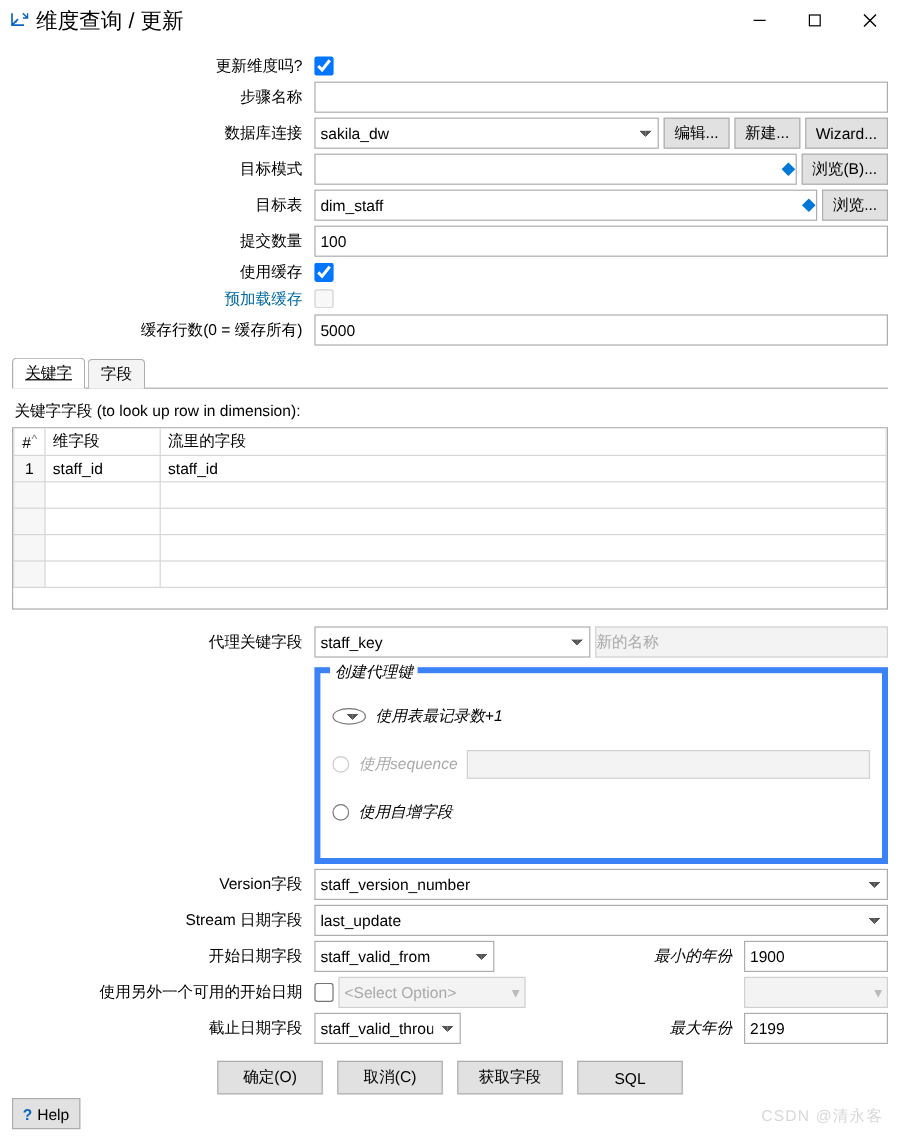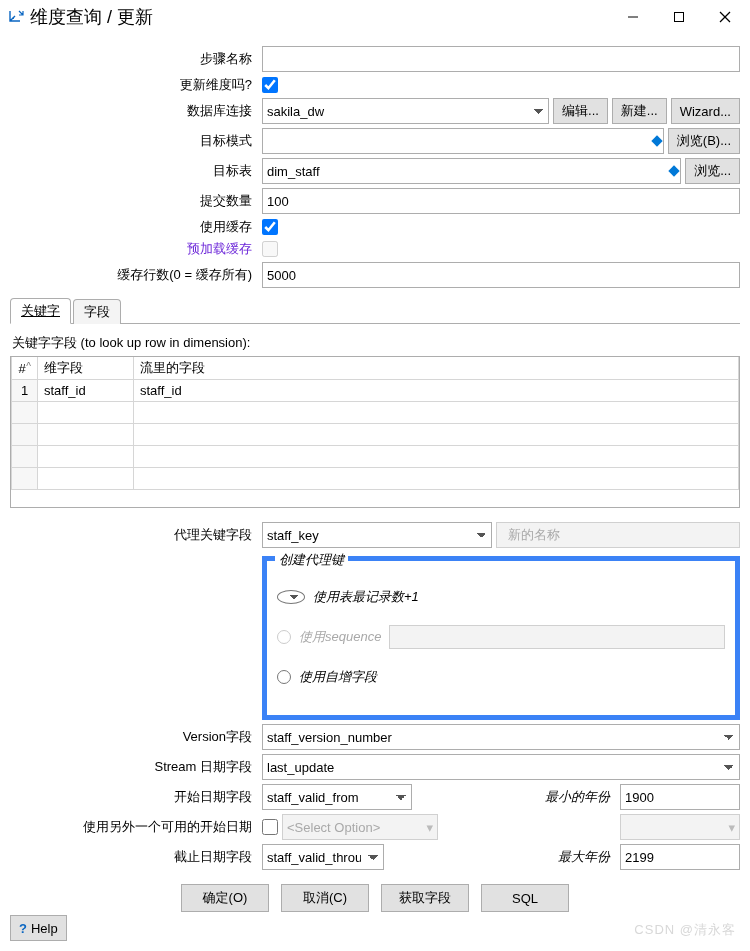--- a/index.html
+++ b/index.html
@@ -7,21 +7,21 @@
 .titlebar { display: flex; align-items: center; height: 34px; padding: 0 2px 0 8px; }
 .titlebar .app-icon { width: 16px; height: 16px; margin-right: 6px; color: #0a66c2; }
 .title-text { flex: 1; font-size: 18px; }
 .winbtn { width: 46px; height: 30px; display: flex; align-items: center; justify-content: center; color: #222; }
 .winbtn svg { width: 12px; height: 12px; }
 
 .content { padding: 12px 10px 6px 10px; }
 
 .formrow { display: grid; grid-template-columns: 246px 1fr; align-items: center; margin-bottom: 4px; gap: 6px; }
 .formrow .lbl { text-align: right; padding-right: 4px; color: #000; }
-.lbl.disabled { color: #6d28d9; }
+.lbl.disabled { color: #0369a1; }
 
 input[type=text].txt, .sel, .btn {
   height: 26px; border: 1px solid #adadad; background: #fff; padding: 2px 4px;
   font-size: 13px;
 }
 .sel { appearance: none; padding-right: 22px; background-image:
   linear-gradient(45deg, transparent 50%, #555 50%),
   linear-gradient(135deg, #555 50%, transparent 50%);
   background-position: right 10px center, right 5px center;
   background-size: 5px 5px, 5px 5px; background-repeat: no-repeat; }
@@ -74,21 +74,21 @@
 .two-col .rlabel { text-align: right; padding-right: 4px; font-style: italic; }
 
 .footer-btns { display: flex; justify-content: center; gap: 12px; margin: 14px 0 8px 0; }
 
 .helpbar { position: absolute; left: 10px; bottom: 10px; }
 .watermark { position: absolute; right: 14px; bottom: 12px; color: #d8d8d8; font-size: 13px; letter-spacing: 1px; pointer-events: none; }
 
 .disabled-combo { width: 100%; height: 26px; border: 1px solid #d0d0d0; background: #f3f3f3; color: #a9a9a9; padding: 2px 4px; display: flex; align-items: center; justify-content: space-between; }
 .disabled-combo .arrow { color: #bbb; }
 
-.newname { flex: 1; height: 26px; border: 1px solid #d0d0d0; background: #f3f3f3; color: #a9a9a9; padding: 2px 11px; display: flex; align-items: center; }
+.newname { flex: 1; height: 26px; border: 1px solid #d0d0d0; background: #f3f3f3; color: #a9a9a9; padding: 2px 0; display: flex; align-items: center; }
 
 </style>
 </head>
 <body>
 
 <div class="titlebar">
   <span class="app-icon">
     <svg viewBox="0 0 16 16">
         <path d="M2 2 L2 12 L12 12 M2 12 L7 7 M5 10 L5 9 L6 9" fill="none" stroke="#0a66c2" stroke-width="1.4"></path>
         <path d="M11 2 L15 6 M15 2 L15 6 L11 6" fill="none" stroke="#0a66c2" stroke-width="1.2"></path>
@@ -109,27 +109,27 @@
       <svg viewBox="0 0 12 12">
         <line x1="1" y1="1" x2="11" y2="11" stroke="#000" stroke-width="1.2"></line>
         <line x1="11" y1="1" x2="1" y2="11" stroke="#000" stroke-width="1.2"></line>
       </svg>
     </div>
 </div>
 
 <div class="content">
 
   <div class="formrow">
+    <span class="lbl">更新维度吗?</span>
+    <input type="checkbox" class="chk" checked="" style="">
+  </div>
+
+  <div class="formrow">
     <span class="lbl">步骤名称</span>
     <input type="text" class="txt selected" value="维度查询/更新" style="">
-  </div>
-
-  <div class="formrow">
-    <span class="lbl">更新维度吗?</span>
-    <input type="checkbox" class="chk" checked="" style="">
   </div>
 
   <div class="formrow">
     <span class="lbl">数据库连接</span>
     <div class="rowflex">
       <select class="sel grow">
         <option>sakila_dw</option>
       </select>
       <button class="btn">编辑...</button>
       <button class="btn">新建...</button>

